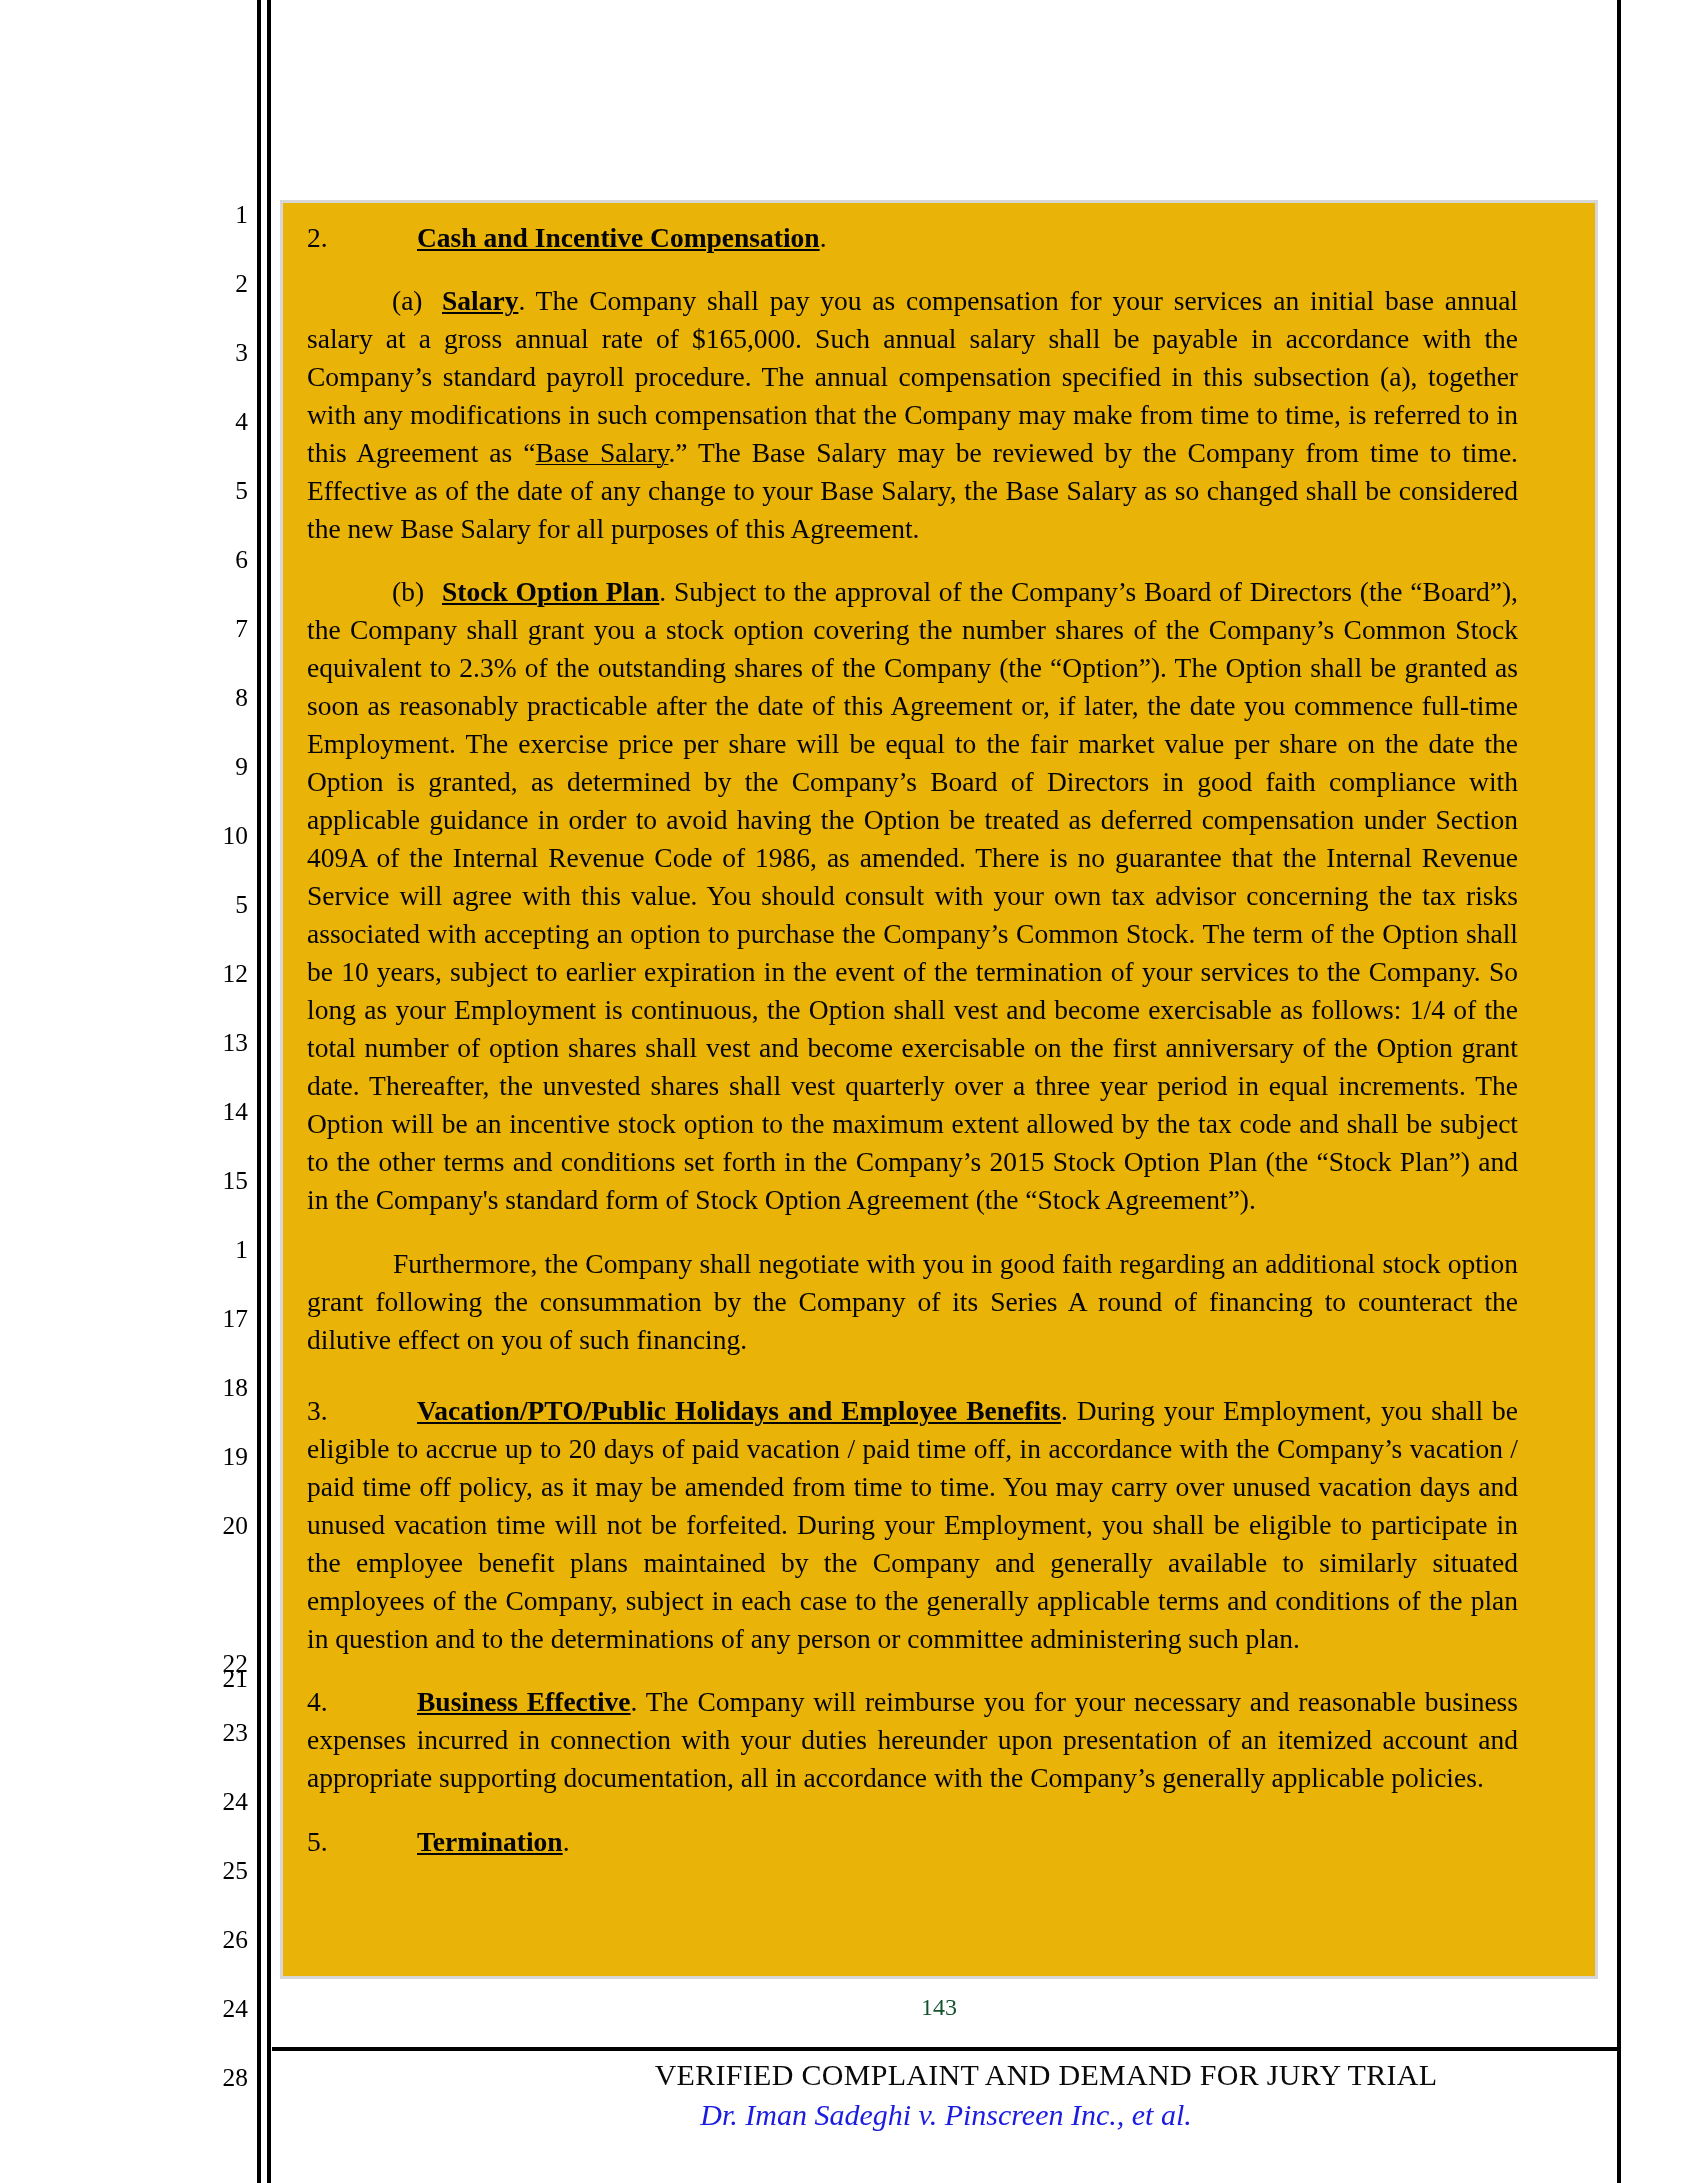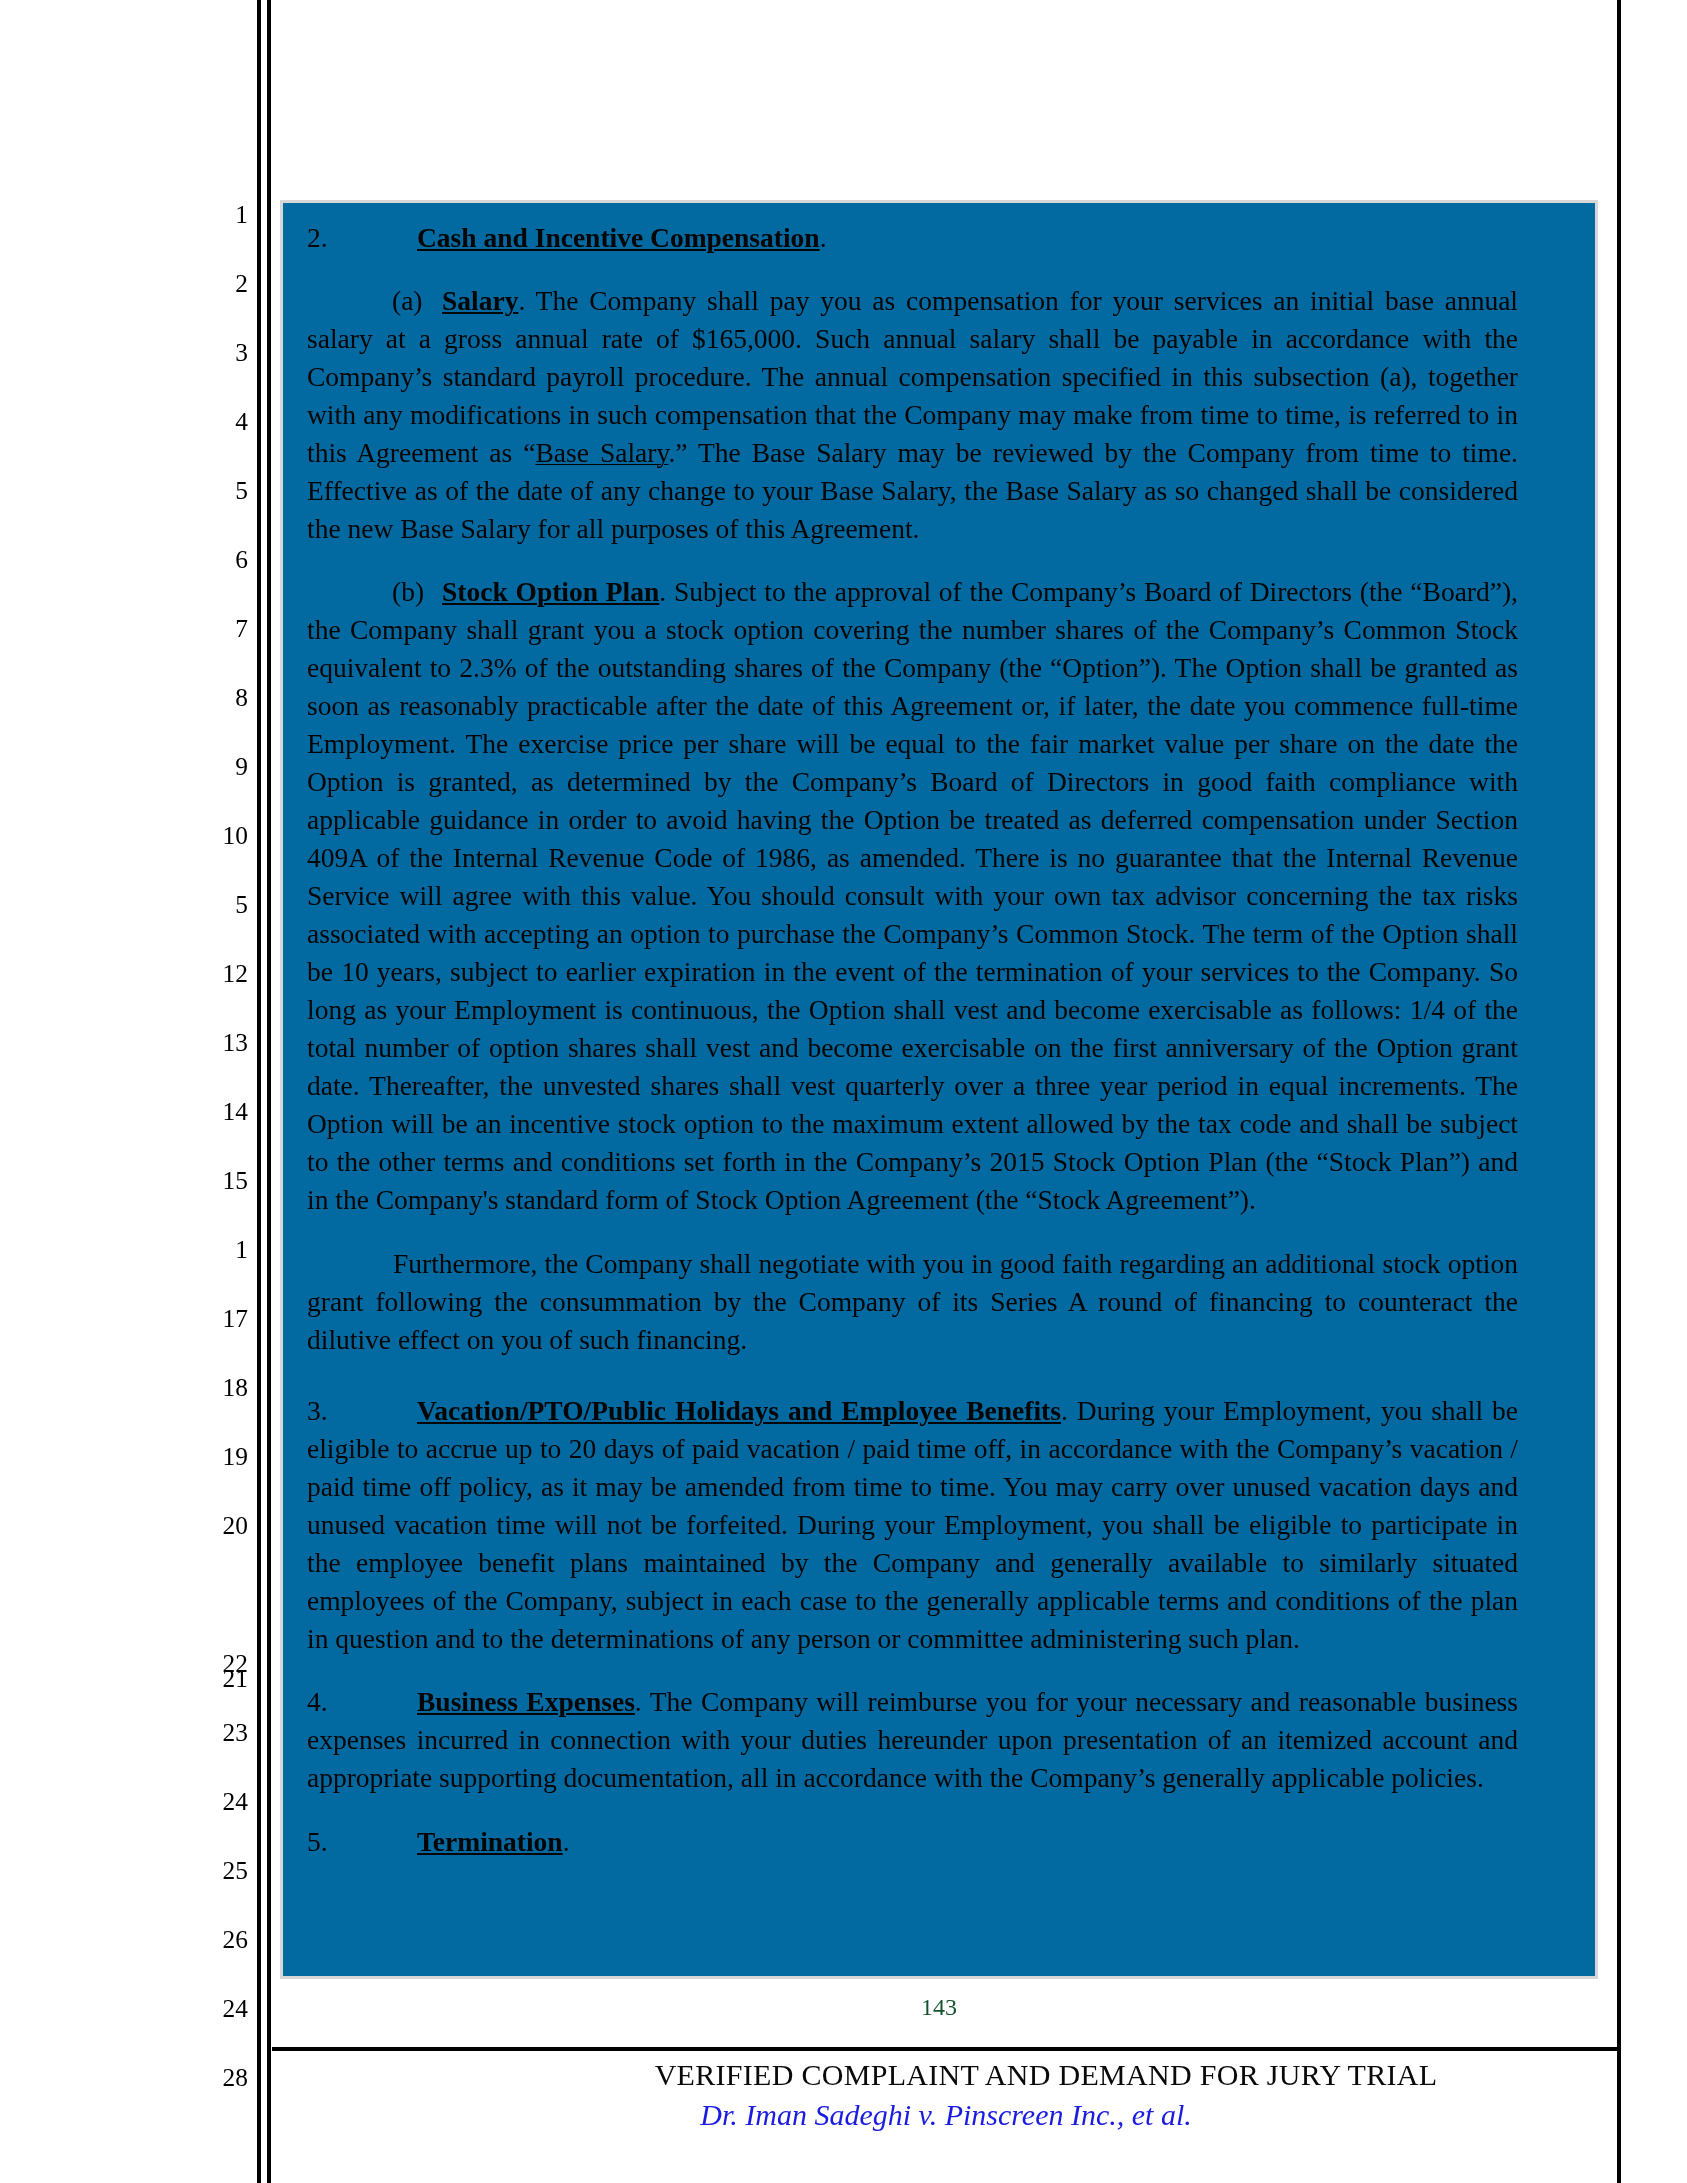--- a/index.html
+++ b/index.html
@@ -56,21 +56,21 @@
 
   
   .content-box {
     position: absolute;
     left: 280px;
     top: 200px;
     width: 1318px;
     height: 1779px;
     border: 3px solid #d7d7d7;
     box-sizing: border-box;
-    background: #0369a1;
+    background: #eab308;
   }
   .content-inner {
     position: absolute;
     left: 24px;
     top: 15.7px;
     width: 1211px;
   }
 
   .para {
     font-size: 27.5px;
@@ -221,21 +221,21 @@
 
       <div class="spacer-md"></div>
 
       <p class="para">
         <span class="sec-num">3.</span><span class="hd">Vacation/PTO/Public Holidays and Employee Benefits</span><span>.</span><span>  During your Employment, you shall be eligible to accrue up to 20 days of paid vacation / paid time off, in accordance with the Company’s vacation / paid time off policy, as it may be amended from time to time.  You may carry over unused vacation days and unused vacation time will not be forfeited. During your Employment, you shall be eligible to participate in the employee benefit plans maintained by the Company and generally available to similarly situated employees of the Company, subject in each case to the generally applicable terms and conditions of the plan in question and to the determinations of any person or committee administering such plan.</span>
       </p>
 
       <div class="spacer-sm"></div>
 
       <p class="para">
-        <span class="sec-num">4.</span><span class="hd">Business Expenses</span><span>.</span><span> The Company will reimburse you for your necessary and reasonable business expenses incurred in connection with your duties hereunder upon presentation of an itemized account and appropriate supporting documentation, all in accordance with the Company’s generally applicable policies.</span>
+        <span class="sec-num">4.</span><span class="hd">Business Effective</span><span>.</span><span> The Company will reimburse you for your necessary and reasonable business expenses incurred in connection with your duties hereunder upon presentation of an itemized account and appropriate supporting documentation, all in accordance with the Company’s generally applicable policies.</span>
       </p>
 
       <div class="spacer-sm"></div>
 
       <p class="para">
         <span class="sec-num">5.</span><span class="hd">Termination</span><span>.</span>
       </p>
 
     </div>
   </div>

